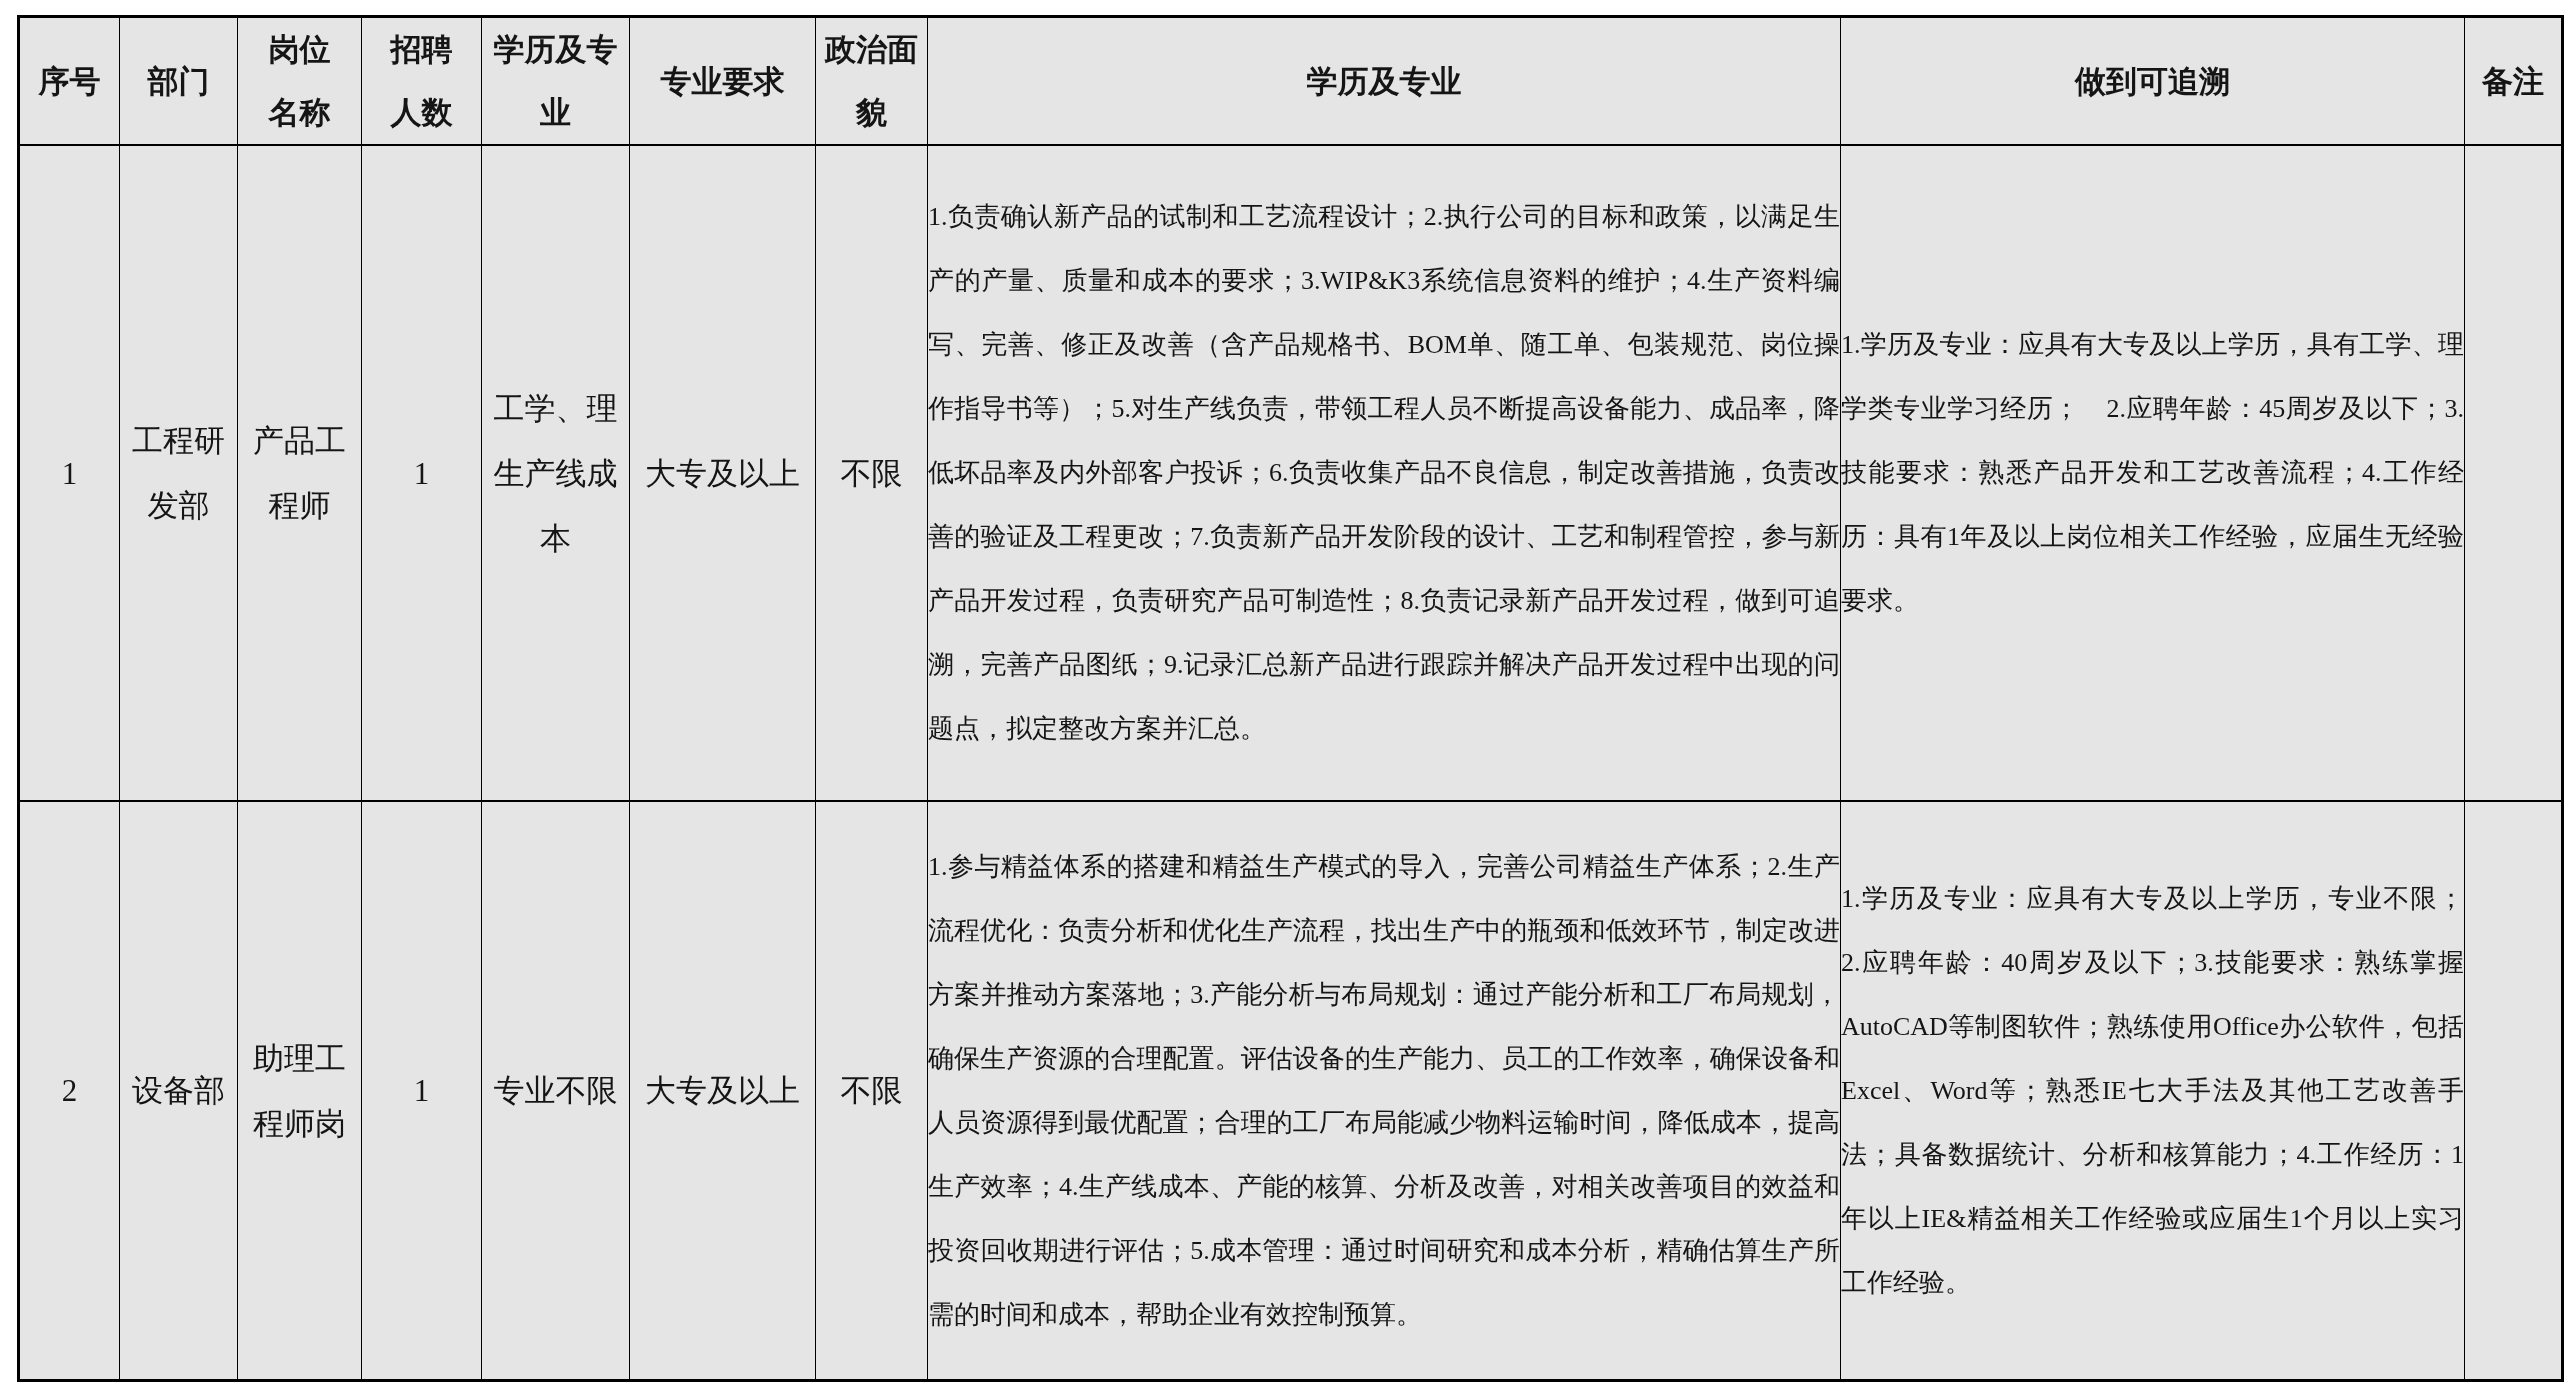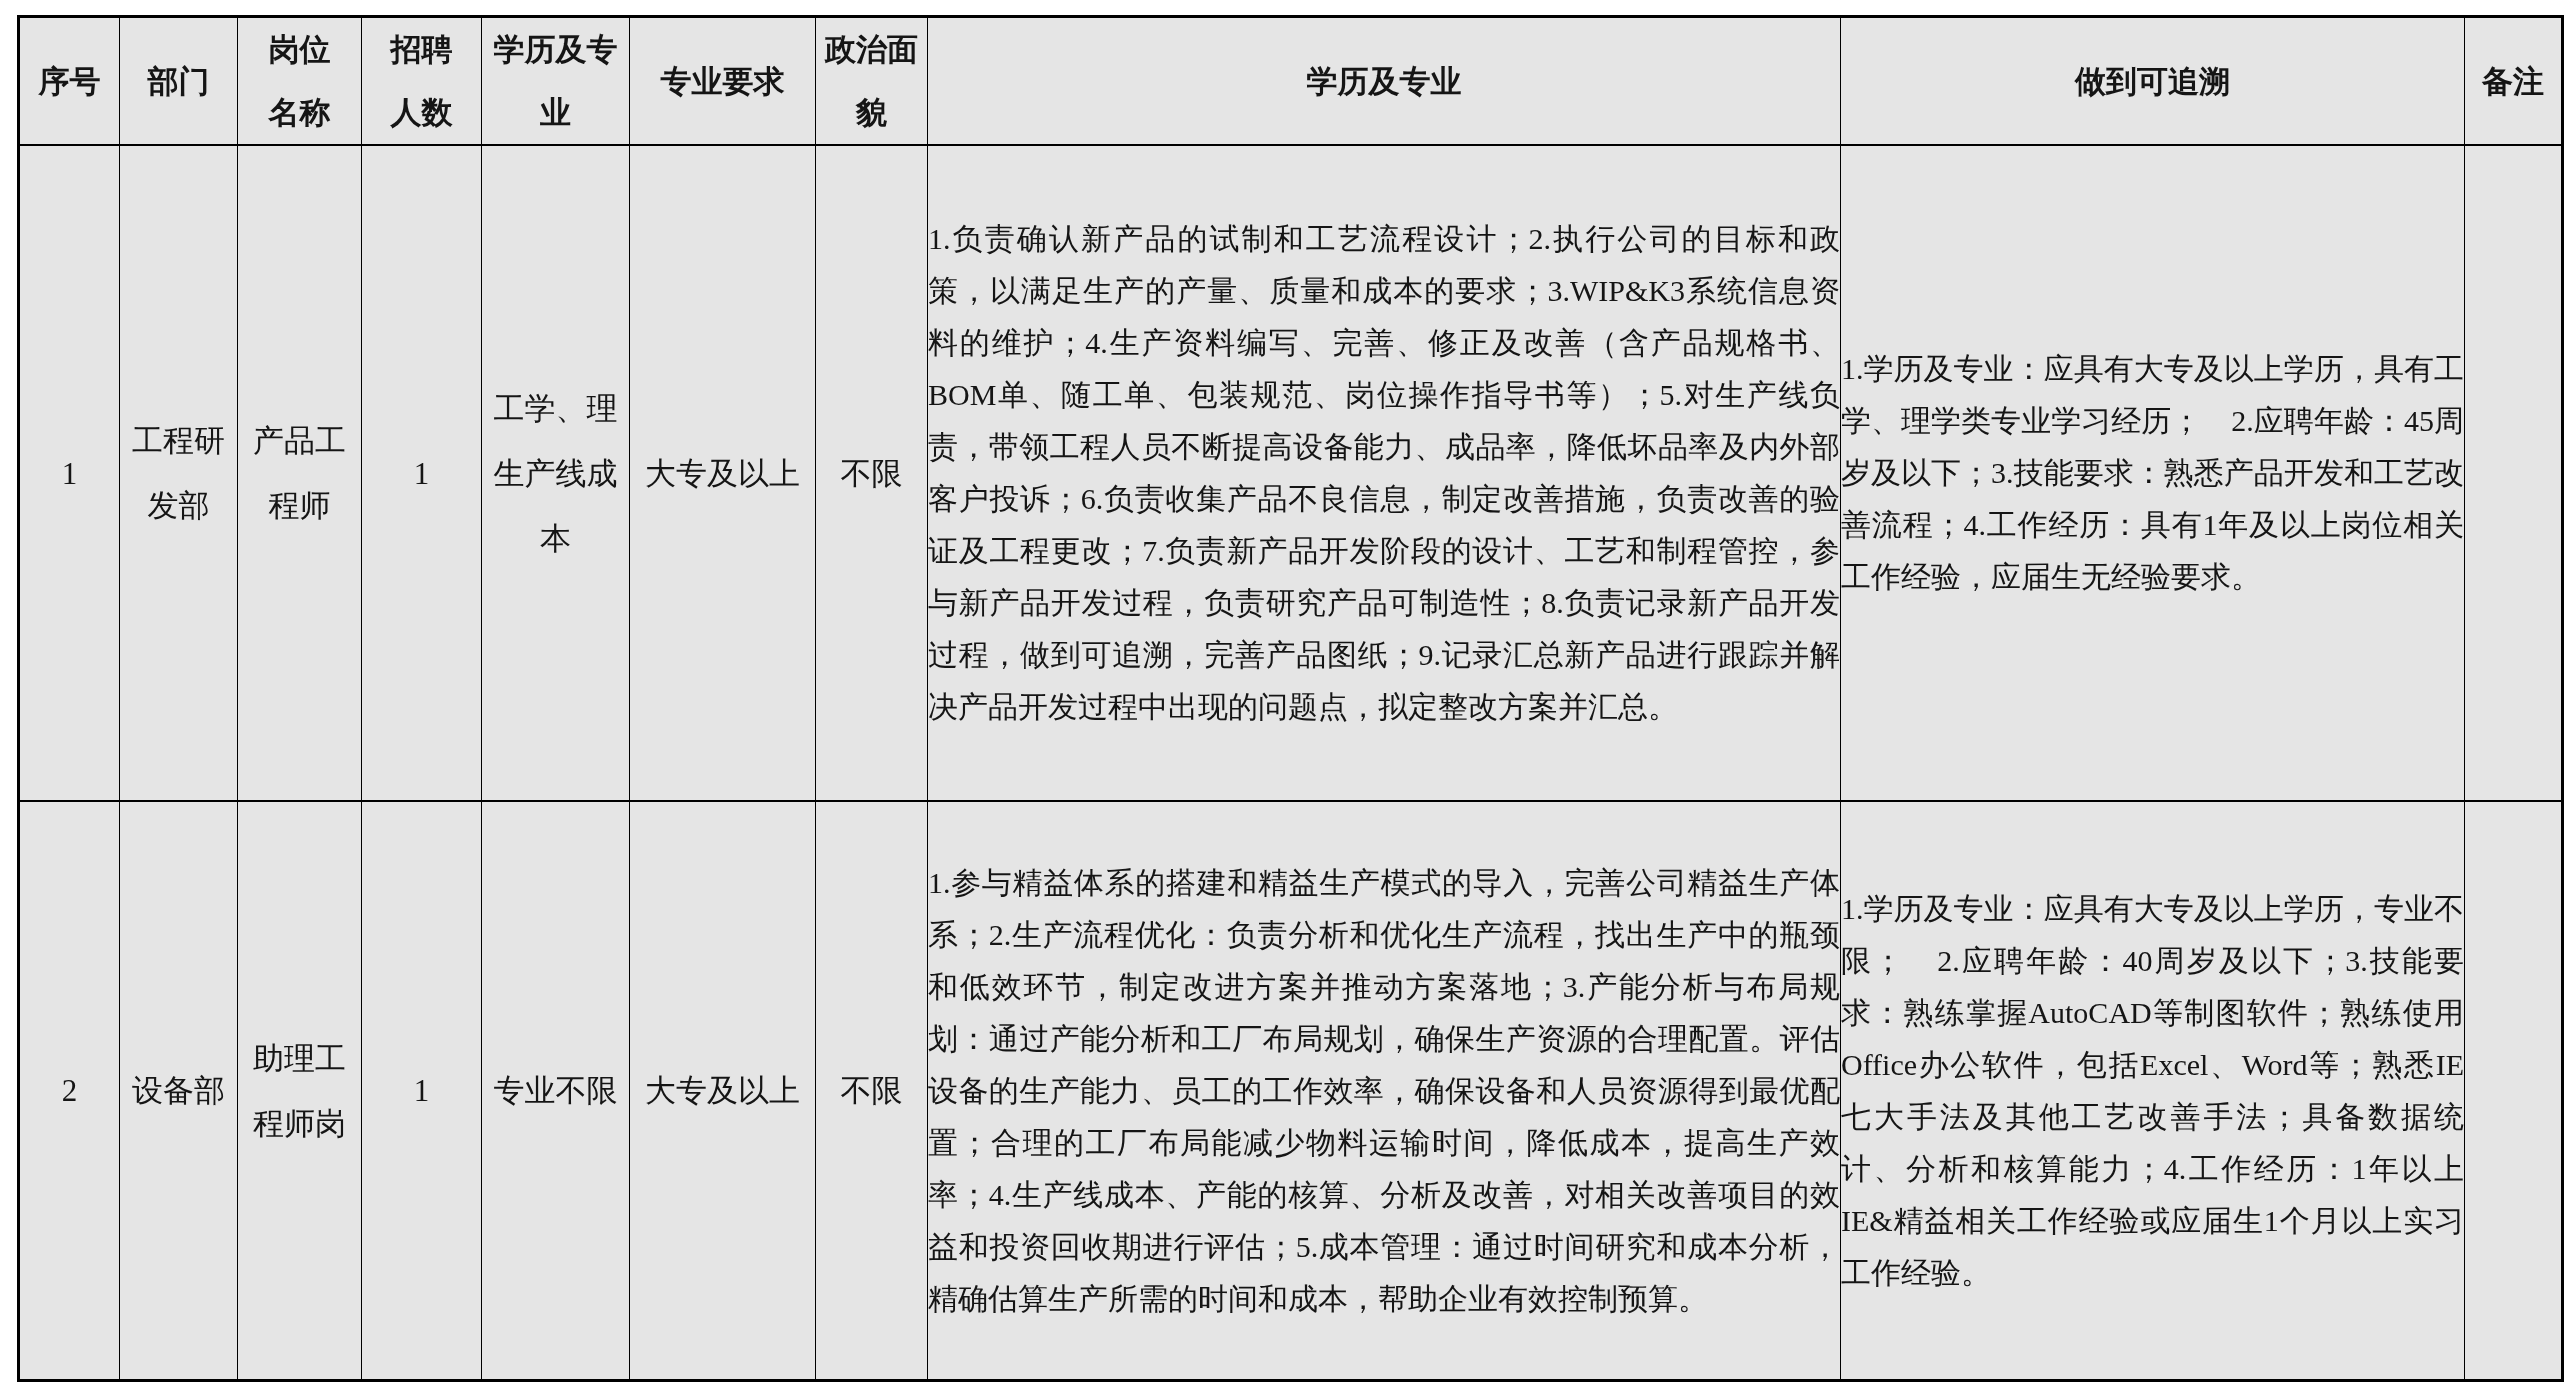--- a/index.html
+++ b/index.html
@@ -47,22 +47,22 @@
     white-space: pre-line;
     height: 121px;
   }
   td.center {
     font-size: 31px;
     line-height: 65px;
     text-align: center;
     white-space: pre-line;
   }
   td.para {
-    font-size: 30px;
-    line-height: 52px;
+    font-size: 26px;
+    line-height: 64px;
     text-align: justify;
     padding: 3.7px 11.2px;
   }
   td.qual {
     padding: 3.7px 14px;
   }
   tr.row-1 td { height: 654px; }
   tr.row-2 td { height: 577px; margin-top: 40px; }
 </style>
 </head>

